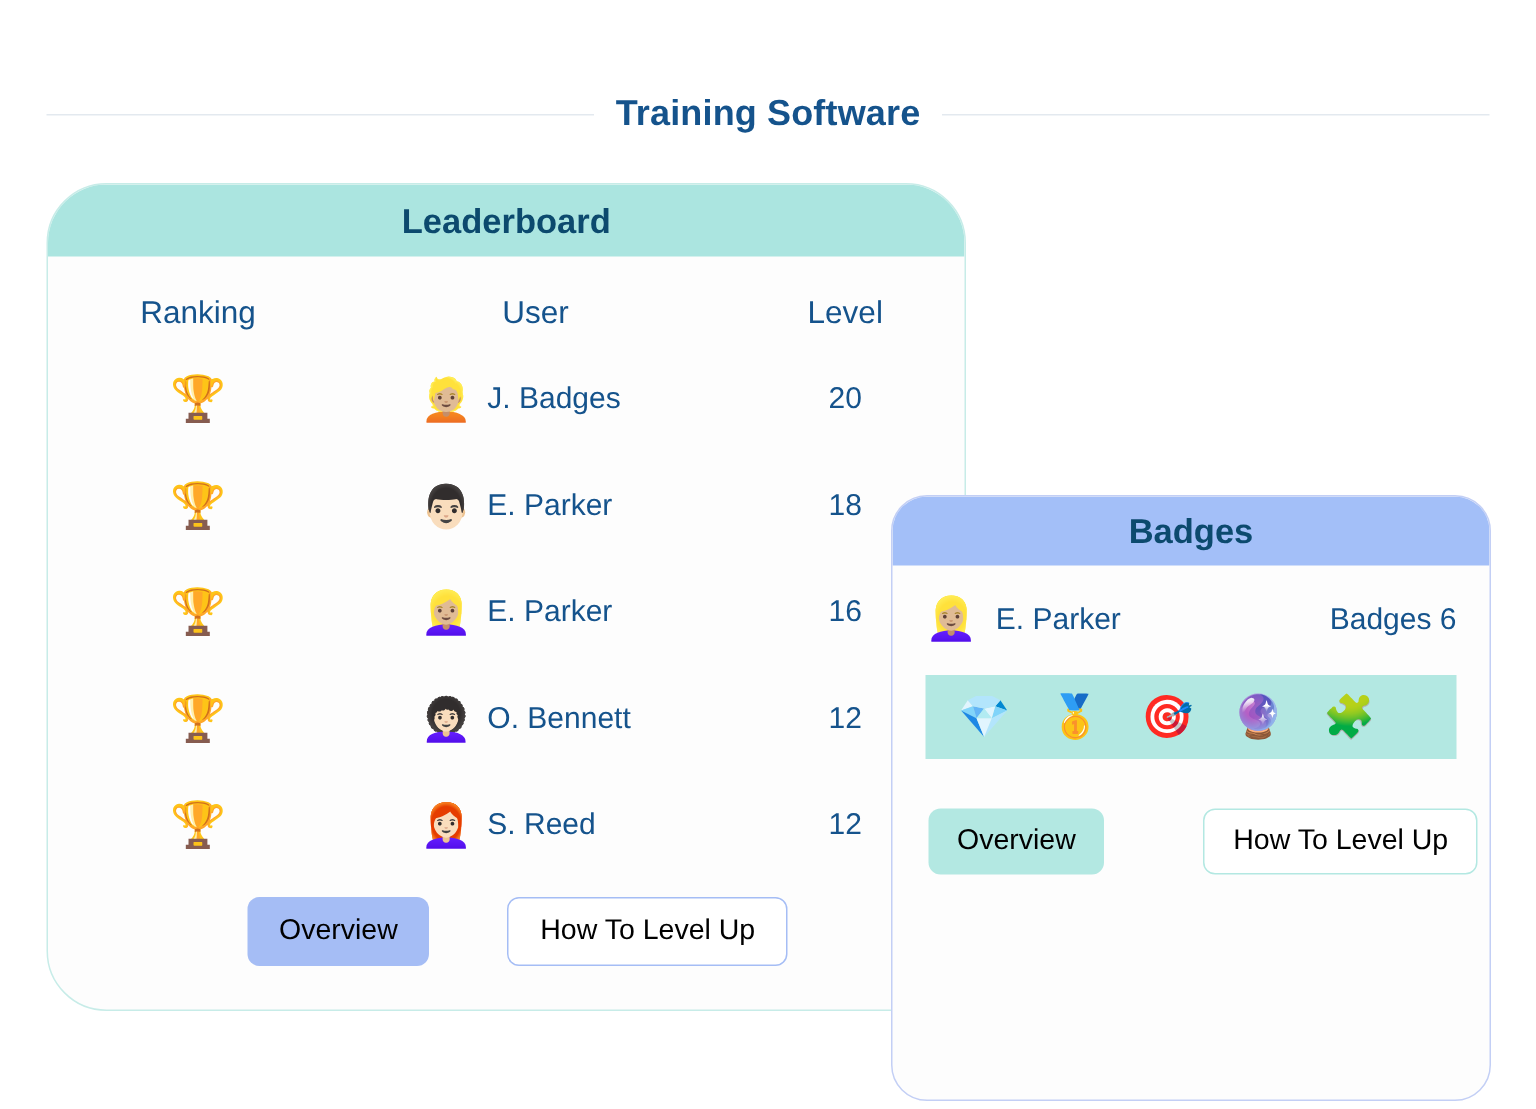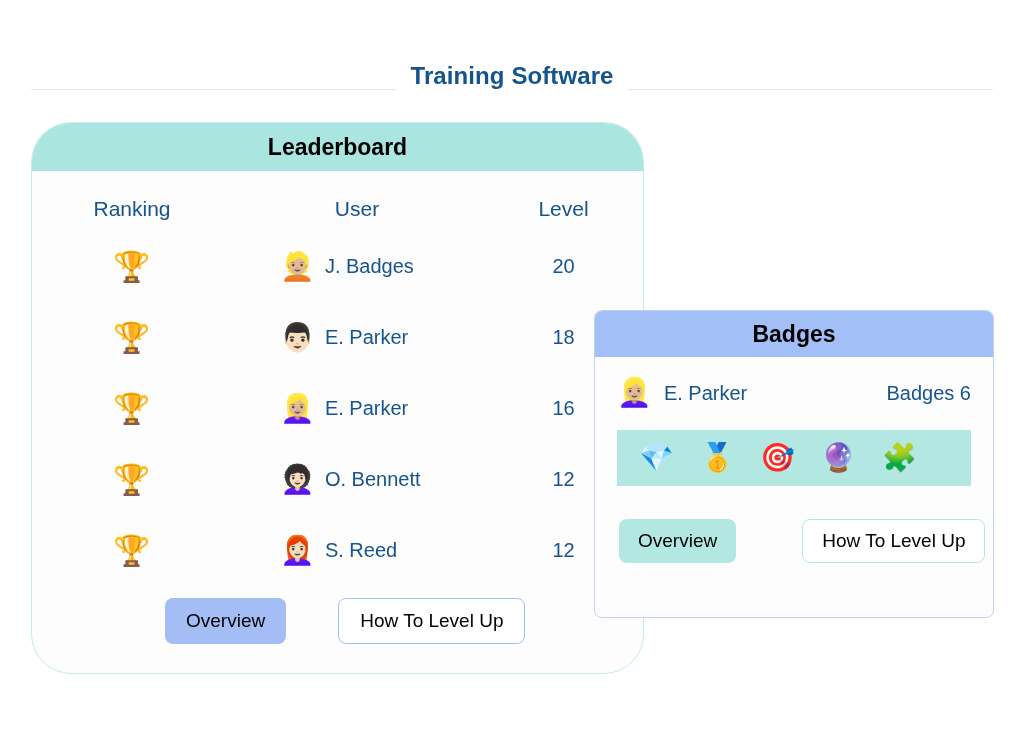--- a/index.html
+++ b/index.html
@@ -15,21 +15,21 @@
     position: relative;
   }
 
   
   .page-title-row {
     position: absolute;
     top: 62px;
     left: 31px;
     width: 962px;
     display: flex;
-    align-items: flex-end;
+    align-items: center;
     gap: 14px;
   }
   .rule {
     flex: 1 1 auto;
     height: 1px;
     background: #e3e9ef;
   }
   .page-title {
     flex: 0 0 auto;
     font-size: 24px;
@@ -47,21 +47,21 @@
     overflow: hidden;
   }
   .card-header {
     width: 100%;
     box-sizing: border-box;
     display: flex;
     align-items: center;
     justify-content: center;
     font-size: 23px;
     font-weight: bold;
-    color: #000000;
+    color: #0c4a6e;
   }
 
   
   #leaderboard-card {
     left: 31px;
     top: 122px;
     width: 613px;
     height: 552px;
     border: 1px solid #c7ece8;
     border-radius: 40px;
@@ -165,25 +165,25 @@
     background: #ffffff;
     border: 1px solid #b3e8e2;
     border-radius: 8px;
     height: 44px;
     padding: 0 19px;
   }
 
   
   #badges-card {
     left: 594px;
-    top: 310px;
+    top: 330px;
     width: 400px;
-    height: 308px;
+    height: 404px;
     border: 1px solid #c3cff5;
-    border-radius: 8px;
+    border-radius: 24px;
   }
   #badges-card .card-header {
     height: 46px;
     background: #a3bff8;
   }
   .badges-body {
     padding: 0 22px;
   }
   .badges-user-row {
     display: flex;

